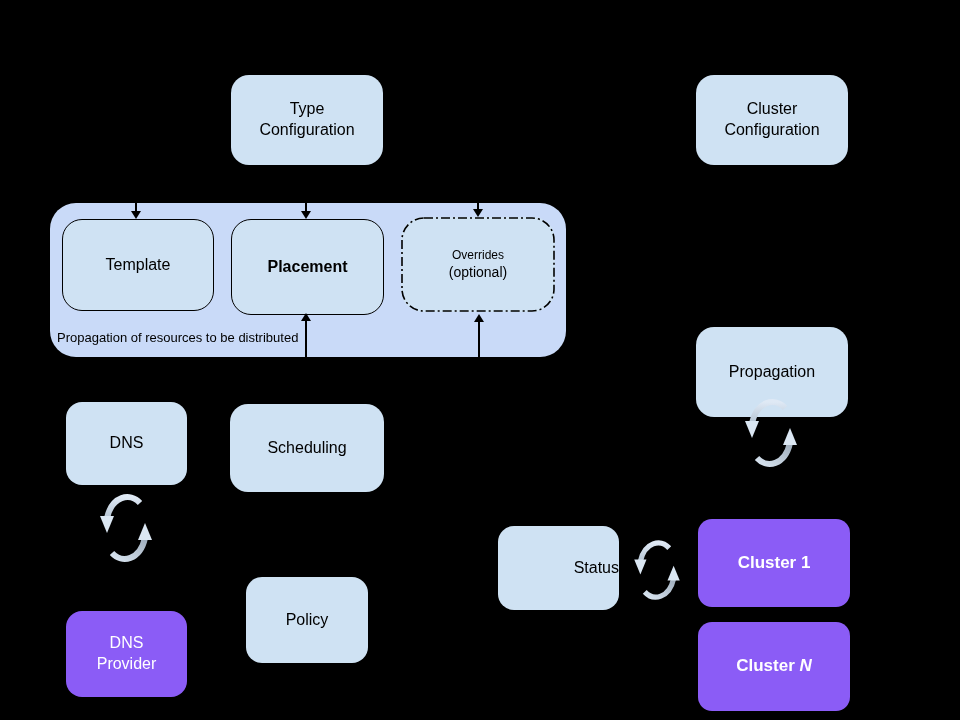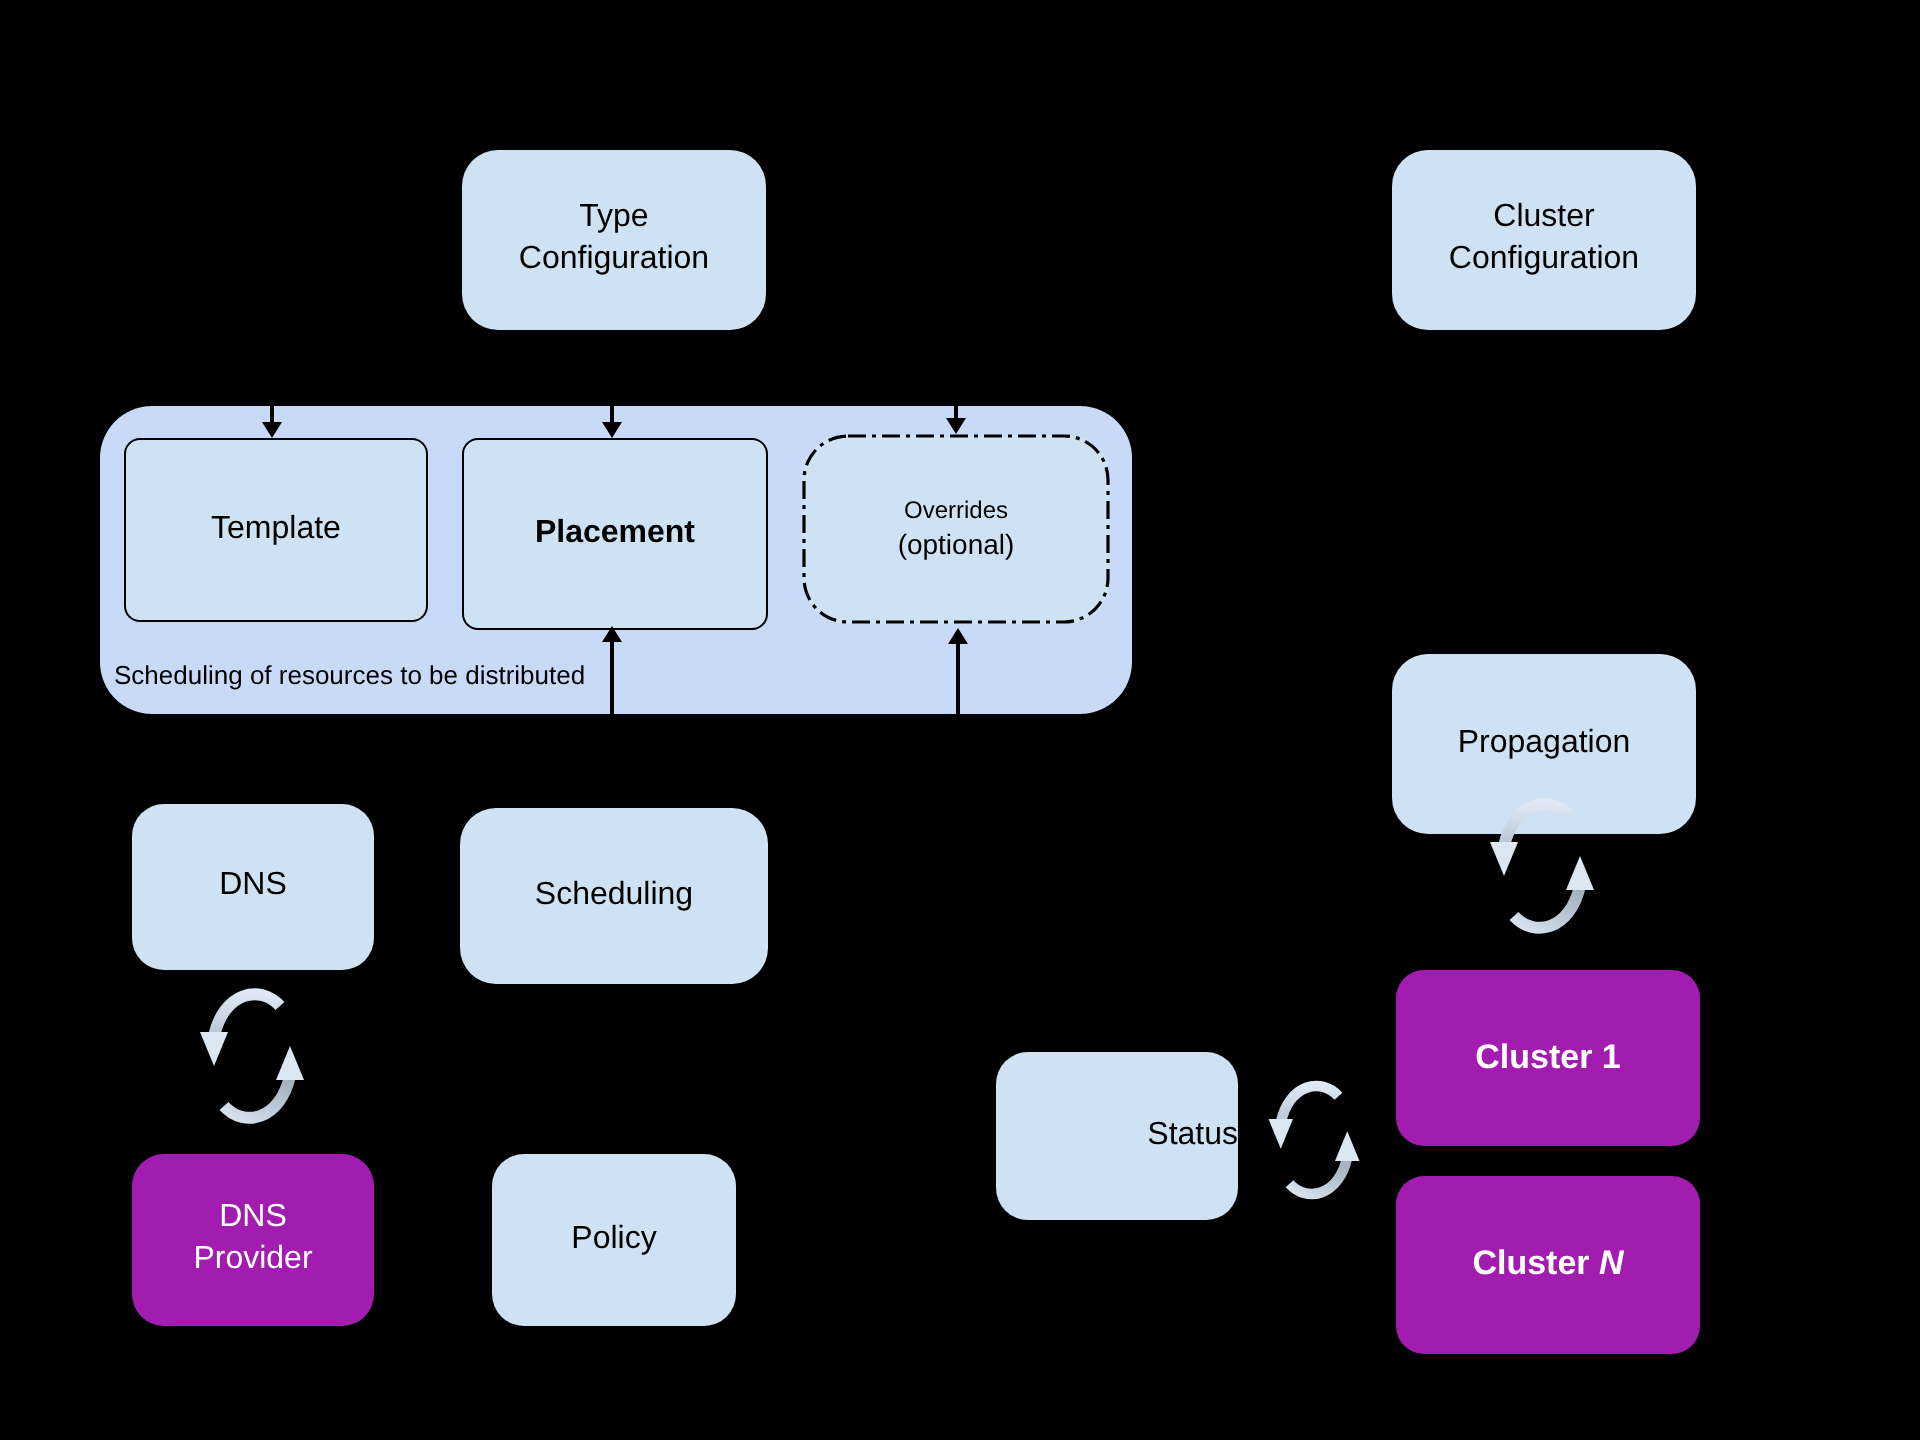--- a/index.html
+++ b/index.html
@@ -2,24 +2,24 @@
 <html><head>
 <meta charset="utf-8">
 <style>
   html,body{margin:0;padding:0;background:#000;}
   .stage{position:relative;width:960px;height:720px;background:#000;overflow:hidden;
          font-family:"Liberation Sans",sans-serif;}
   .box{position:absolute;display:flex;flex-direction:column;align-items:center;justify-content:center;
        text-align:center;background:#cfe2f3;border-radius:18px;color:#000;box-sizing:border-box;}
   .lbl{white-space:pre-line;font-size:16px;line-height:1.3;}
   .sublbl{font-size:14px;line-height:1.2;text-align:center;}
-  .blue{background:#a21caf;color:#fff;}
+  .blue{background:#8b5cf6;color:#fff;margin-top:34px;}
   .bold .lbl{font-weight:bold;font-size:17px;}
   .group{position:absolute;background:#c9daf8;border-radius:26px;}
-  .inner{border:1.5px solid #000;border-radius:8px;}
+  .inner{border:1.5px solid #000;border-radius:20px;}
   .caption{position:absolute;font-size:13px;color:#000;}
   .vline{position:absolute;width:0;}
   .solid{border-left:2px solid #000;}
   .dashed{border-left:2px dashed #000;}
   .tri{position:absolute;width:0;height:0;border-left:5px solid transparent;border-right:5px solid transparent;}
   .tri-down{border-top:8px solid #000;}
   .tri-up{border-bottom:8px solid #000;}
   .ov-border{position:absolute;left:0;top:0;}
   .sync{position:absolute;}
   .italic{font-style:italic;}
@@ -50,21 +50,21 @@
   </div>
 
   <div class="box" style="left:401px;top:217px;width:154px;height:95px;border-radius:22px;">
     <svg class="ov-border" width="154" height="95">
       <rect x="1" y="1" width="152" height="93" rx="22" fill="none" stroke="#000" stroke-width="1.6" stroke-dasharray="9 3 2 3"></rect>
     </svg>
     <span class="lbl" style="font-size:12px;">Overrides</span>
     <span class="sublbl">(optional)</span>
   </div>
 
-  <div class="caption" style="left:57px;top:330px;">Scheduling of resources to be distributed</div>
+  <div class="caption" style="left:57px;top:330px;">Propagation of resources to be distributed</div>
 
   <div class="vline dashed" style="left:135px;top:203px;height:9px;"></div>
   <div class="tri tri-down" style="left:131px;top:211px;"></div>
 
   <div class="vline dashed" style="left:305px;top:203px;height:9px;"></div>
   <div class="tri tri-down" style="left:301px;top:211px;"></div>
 
   <div class="vline dashed" style="left:477px;top:201px;height:8px;"></div>
   <div class="tri tri-down" style="left:473px;top:209px;"></div>
 

